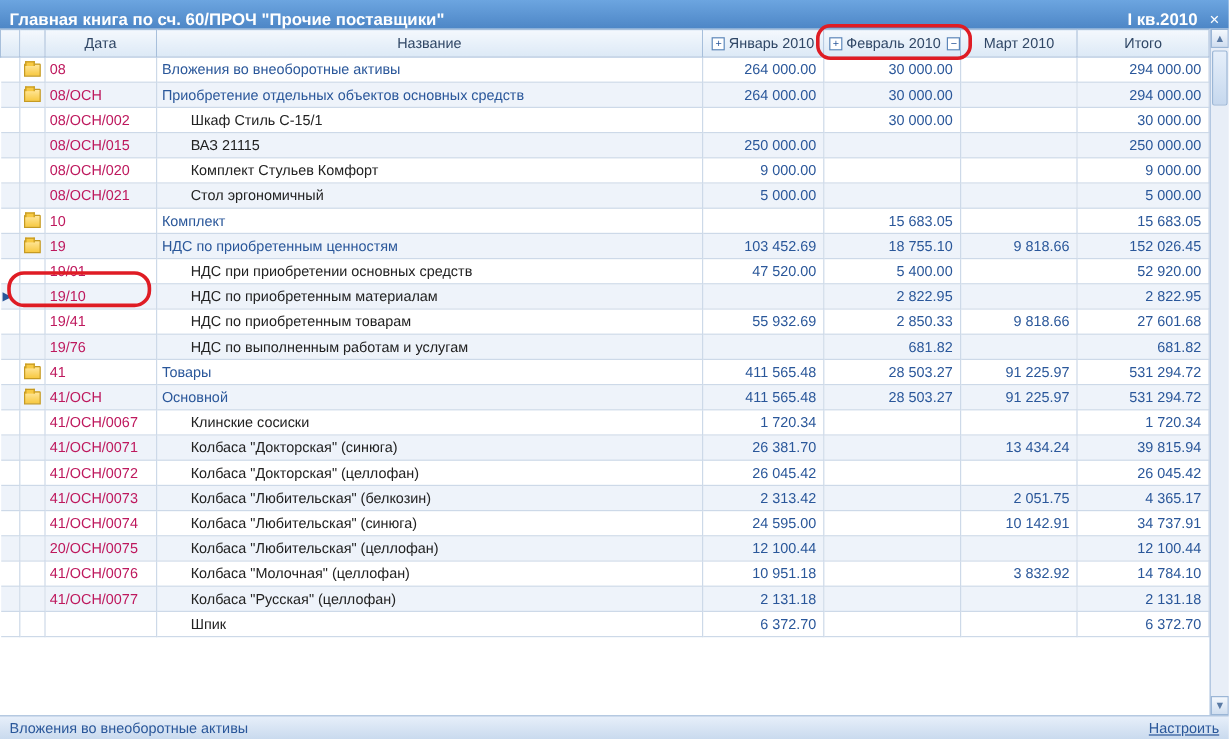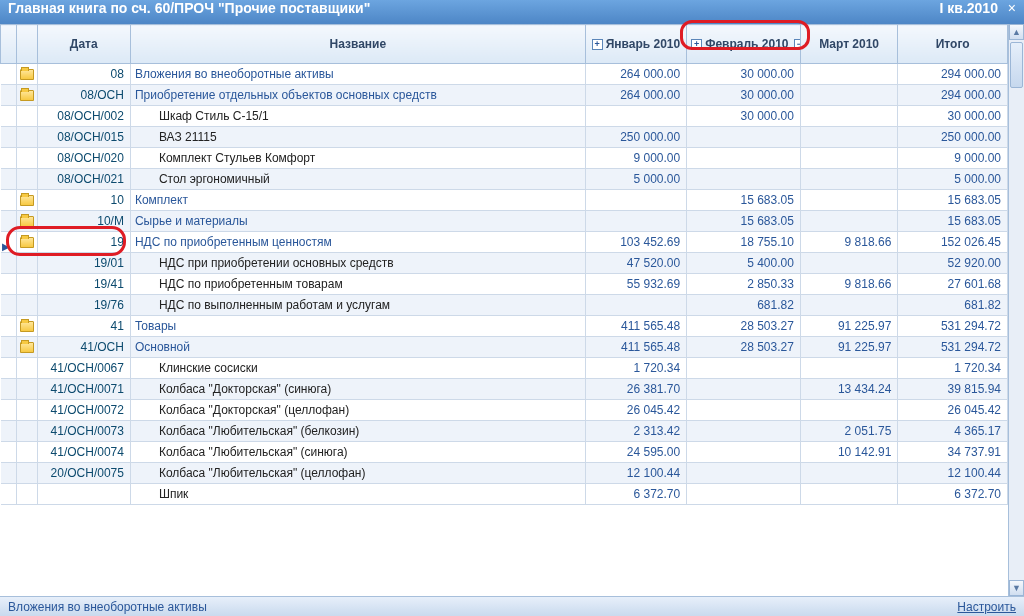--- a/index.html
+++ b/index.html
@@ -12,21 +12,21 @@
     width: 1024px;
     height: 616px;
     position: relative;
   }
   .titlebar {
     background: linear-gradient(#6ca5e0, #4d86c6);
     color: #fff;
     height: 24px;
     display: flex;
     justify-content: space-between;
-    align-items: flex-start;
+    align-items: flex-end;
     padding: 0 8px;
     font-size: 14px;
     font-weight: bold;
   }
   .titlebar .close {
     font-weight: normal;
     cursor: pointer;
     margin-left: 6px;
   }
   .grid-wrap {
@@ -47,24 +47,24 @@
   col.c-date  { width: 92px; }
   col.c-name  { width: 448px; }
   col.c-jan   { width: 100px; }
   col.c-feb   { width: 112px; }
   col.c-mar   { width: 96px; }
   col.c-tot   { width: 108px; }
 
   thead th {
     background: linear-gradient(#f4f8fd, #dce9f6);
     border: 1px solid #a7bfdb;
-    font-weight: bold;
+    font-weight: normal;
     font-size: 12px;
     color: #304766;
-    height: 39px;
+    height: 23px;
     padding: 0 4px;
     text-align: center;
     white-space: nowrap;
     overflow: hidden;
     position: relative;
   }
   thead th.left { text-align: center; }
   .expand-box {
     display: inline-block;
     width: 11px; height: 11px;
@@ -87,21 +87,21 @@
     overflow: hidden;
     font-size: 12px;
   }
   tbody tr:nth-child(odd)  td { background: #ffffff; }
   tbody tr:nth-child(even) td { background: #eef3fa; }
   tbody tr.hl td.feb { background: #4d86c6 !important; color: #fff !important; }
 
   td.num { text-align: right; color: #2a579a; font-size: 12px; }
   td.name-link  { color: #2a579a; }
   td.name-plain { color: #222; padding-left: 28px; }
-  td.date-c { color: #0c4a6e; text-align: right; }
+  td.date-c { color: #be185d; }
 
   .folder {
     display: inline-block;
     width: 14px; height: 11px;
     background: linear-gradient(#ffe69a, #f7c942);
     border: 1px solid #c59a22;
     border-radius: 1px 1px 0 0;
     position: relative;
     vertical-align: middle;
   }
@@ -283,50 +283,50 @@
           <td class="date-c">10</td>
           <td class="name-link">Комплект</td>
           <td class="num"></td>
           <td class="num feb">15 683.05</td>
           <td class="num"></td>
           <td class="num">15 683.05</td>
         </tr>
         <tr>
           <td></td>
           <td class="icon"><span class="folder"></span></td>
-          <td class="date-c">10/М</td>
-          <td class="name-link">Сырье и материалы</td>
-          <td class="num"></td>
-          <td class="num feb">15 683.05</td>
-          <td class="num"></td>
-          <td class="num">15 683.05</td>
-        </tr>
-        <tr>
-          <td></td>
-          <td class="icon"><span class="folder"></span></td>
           <td class="date-c">19</td>
           <td class="name-link">НДС по приобретенным ценностям</td>
           <td class="num">103 452.69</td>
           <td class="num feb">18 755.10</td>
           <td class="num">9 818.66</td>
           <td class="num">152 026.45</td>
         </tr>
         <tr>
           <td></td>
           <td class="icon"></td>
           <td class="date-c">19/01</td>
           <td class="name-plain">НДС при приобретении основных средств</td>
           <td class="num">47 520.00</td>
           <td class="num feb">5 400.00</td>
           <td class="num"></td>
           <td class="num">52 920.00</td>
         </tr>
         <tr>
           <td></td>
           <td class="icon"></td>
+          <td class="date-c">19/10</td>
+          <td class="name-plain">НДС по приобретенным материалам</td>
+          <td class="num"></td>
+          <td class="num feb">2 822.95</td>
+          <td class="num"></td>
+          <td class="num">2 822.95</td>
+        </tr>
+        <tr>
+          <td></td>
+          <td class="icon"></td>
           <td class="date-c">19/41</td>
           <td class="name-plain">НДС по приобретенным товарам</td>
           <td class="num">55 932.69</td>
           <td class="num feb">2 850.33</td>
           <td class="num">9 818.66</td>
           <td class="num">27 601.68</td>
         </tr>
         <tr>
           <td></td>
           <td class="icon"></td>
@@ -413,20 +413,40 @@
           <td class="date-c">20/ОСН/0075</td>
           <td class="name-plain">Колбаса "Любительская" (целлофан)</td>
           <td class="num">12 100.44</td>
           <td class="num feb"></td>
           <td class="num"></td>
           <td class="num">12 100.44</td>
         </tr>
         <tr>
           <td></td>
           <td class="icon"></td>
+          <td class="date-c">41/ОСН/0076</td>
+          <td class="name-plain">Колбаса "Молочная" (целлофан)</td>
+          <td class="num">10 951.18</td>
+          <td class="num feb"></td>
+          <td class="num">3 832.92</td>
+          <td class="num">14 784.10</td>
+        </tr>
+        <tr>
+          <td></td>
+          <td class="icon"></td>
+          <td class="date-c">41/ОСН/0077</td>
+          <td class="name-plain">Колбаса "Русская" (целлофан)</td>
+          <td class="num">2 131.18</td>
+          <td class="num feb"></td>
+          <td class="num"></td>
+          <td class="num">2 131.18</td>
+        </tr>
+        <tr>
+          <td></td>
+          <td class="icon"></td>
           <td class="date-c"></td>
           <td class="name-plain">Шпик</td>
           <td class="num">6 372.70</td>
           <td class="num feb"></td>
           <td class="num"></td>
           <td class="num">6 372.70</td>
         </tr>
       </tbody>
   </table>
 </div>

